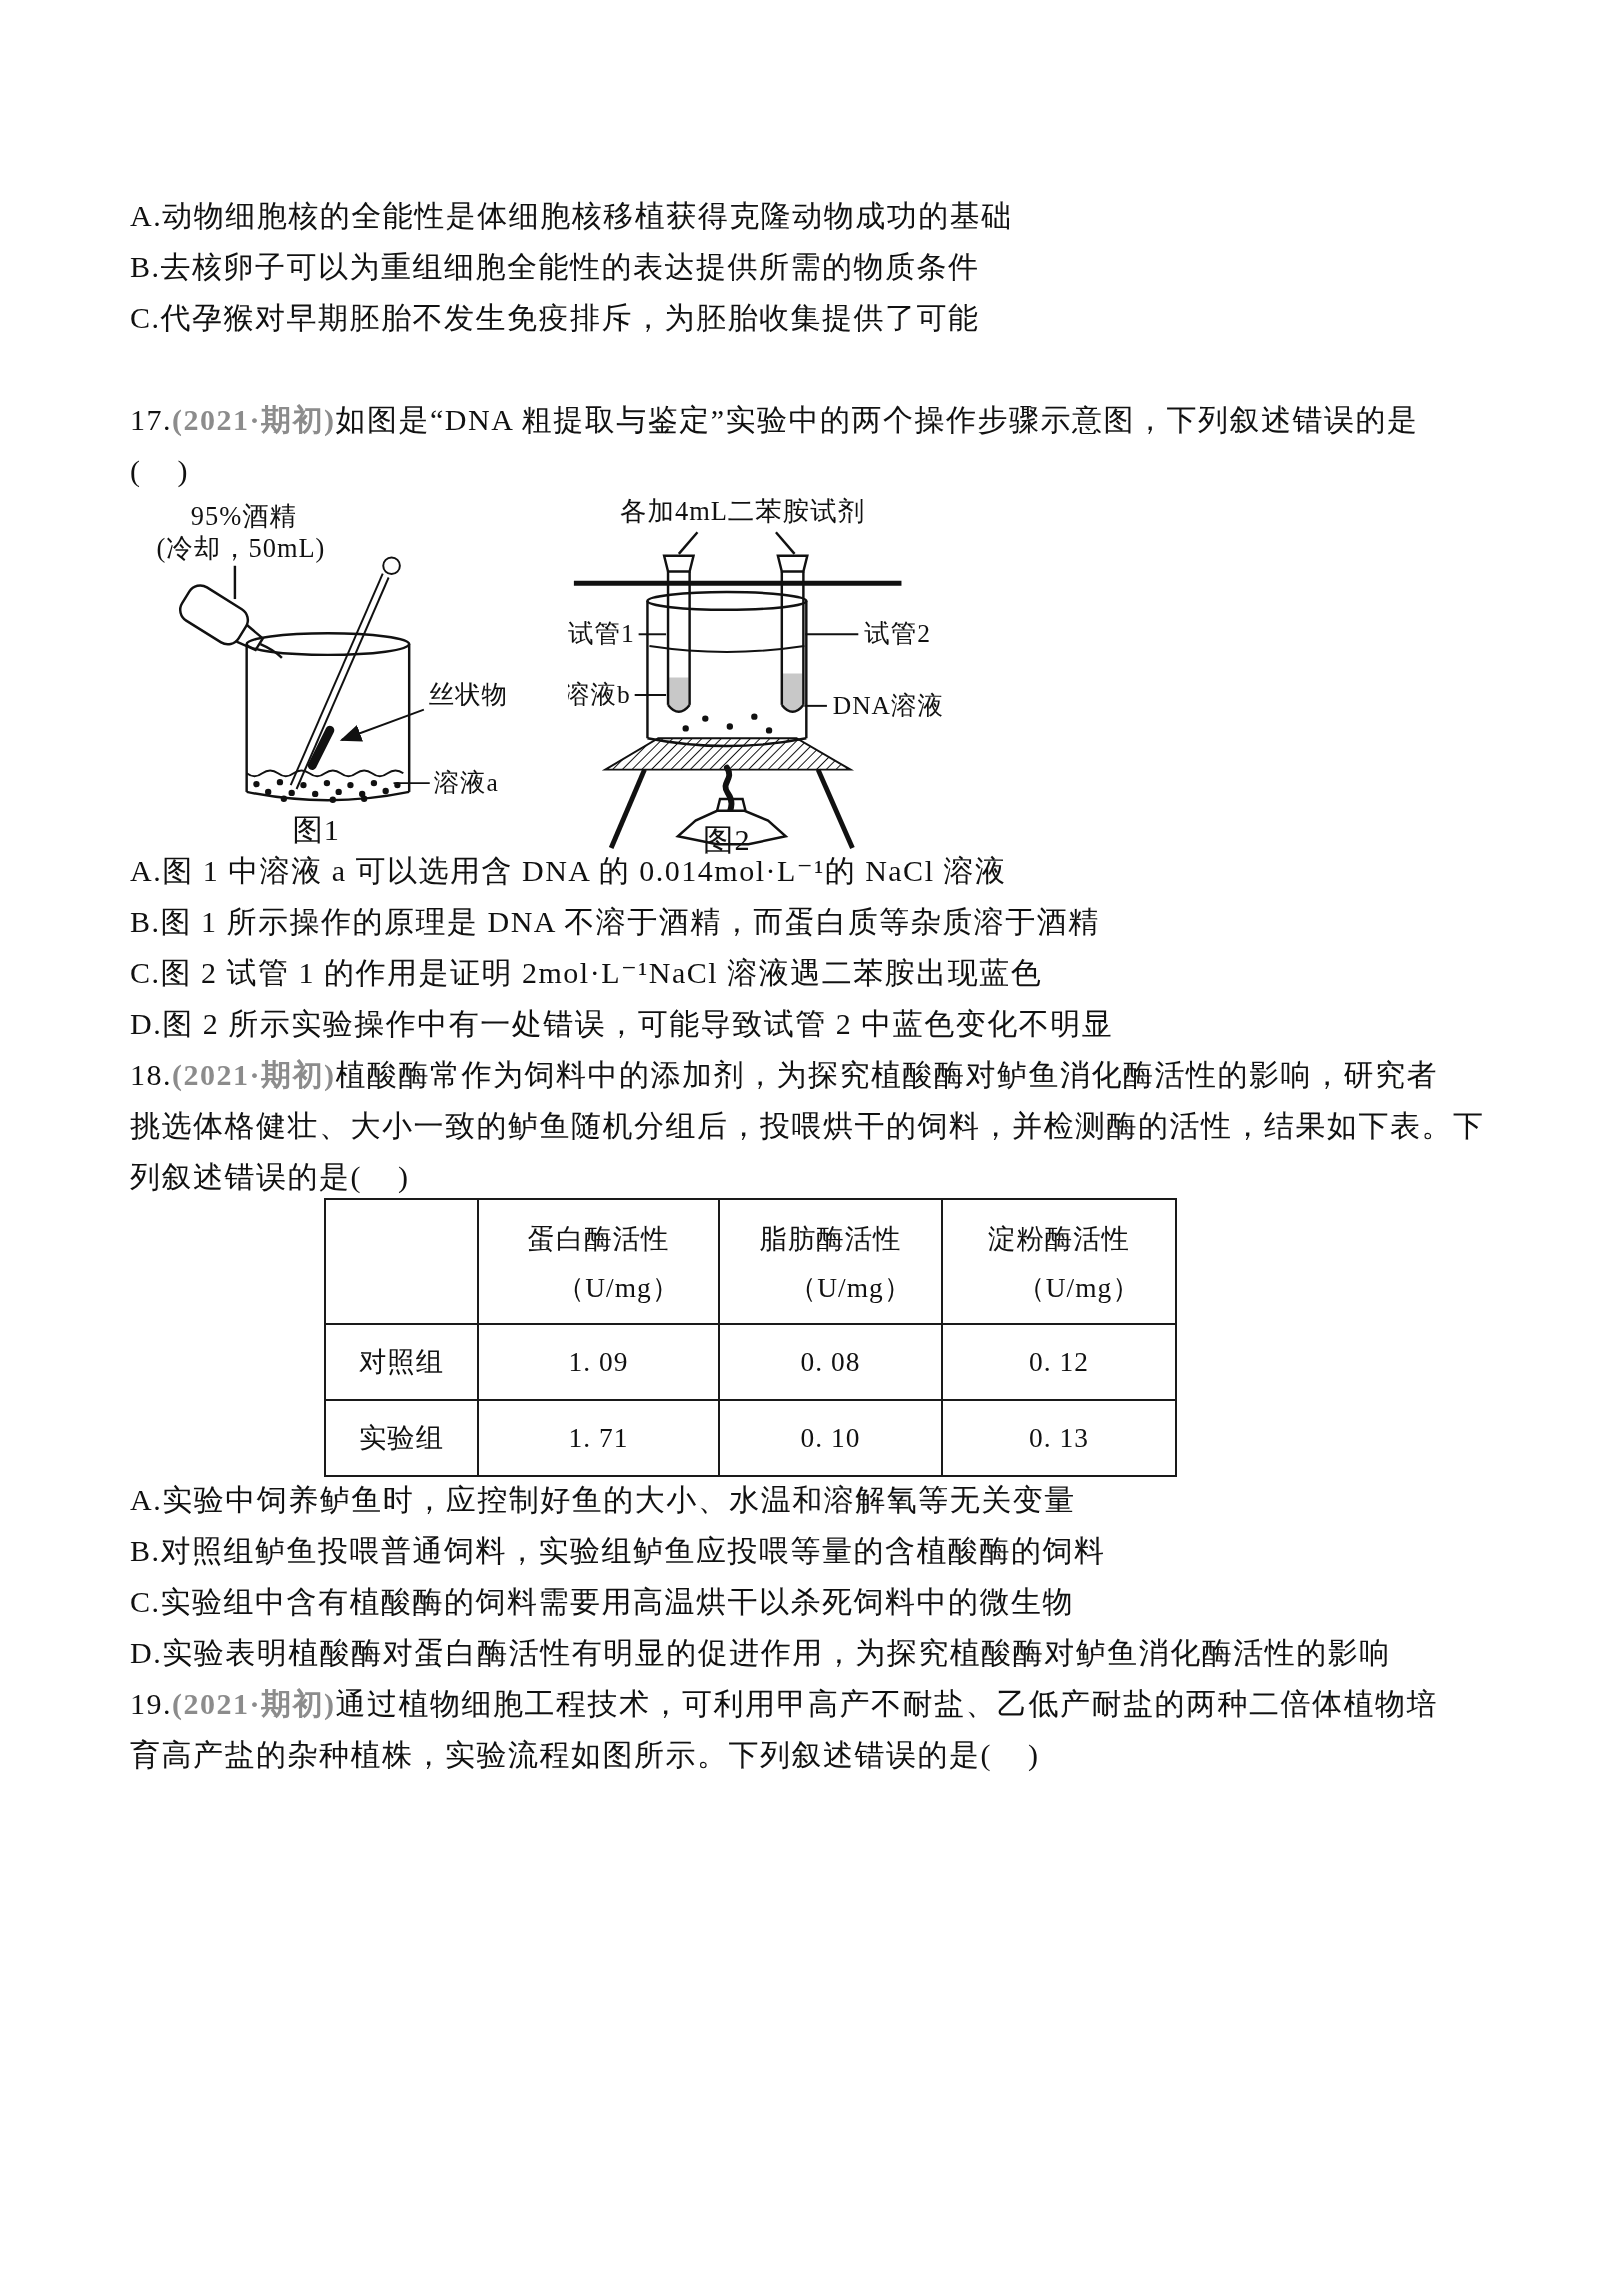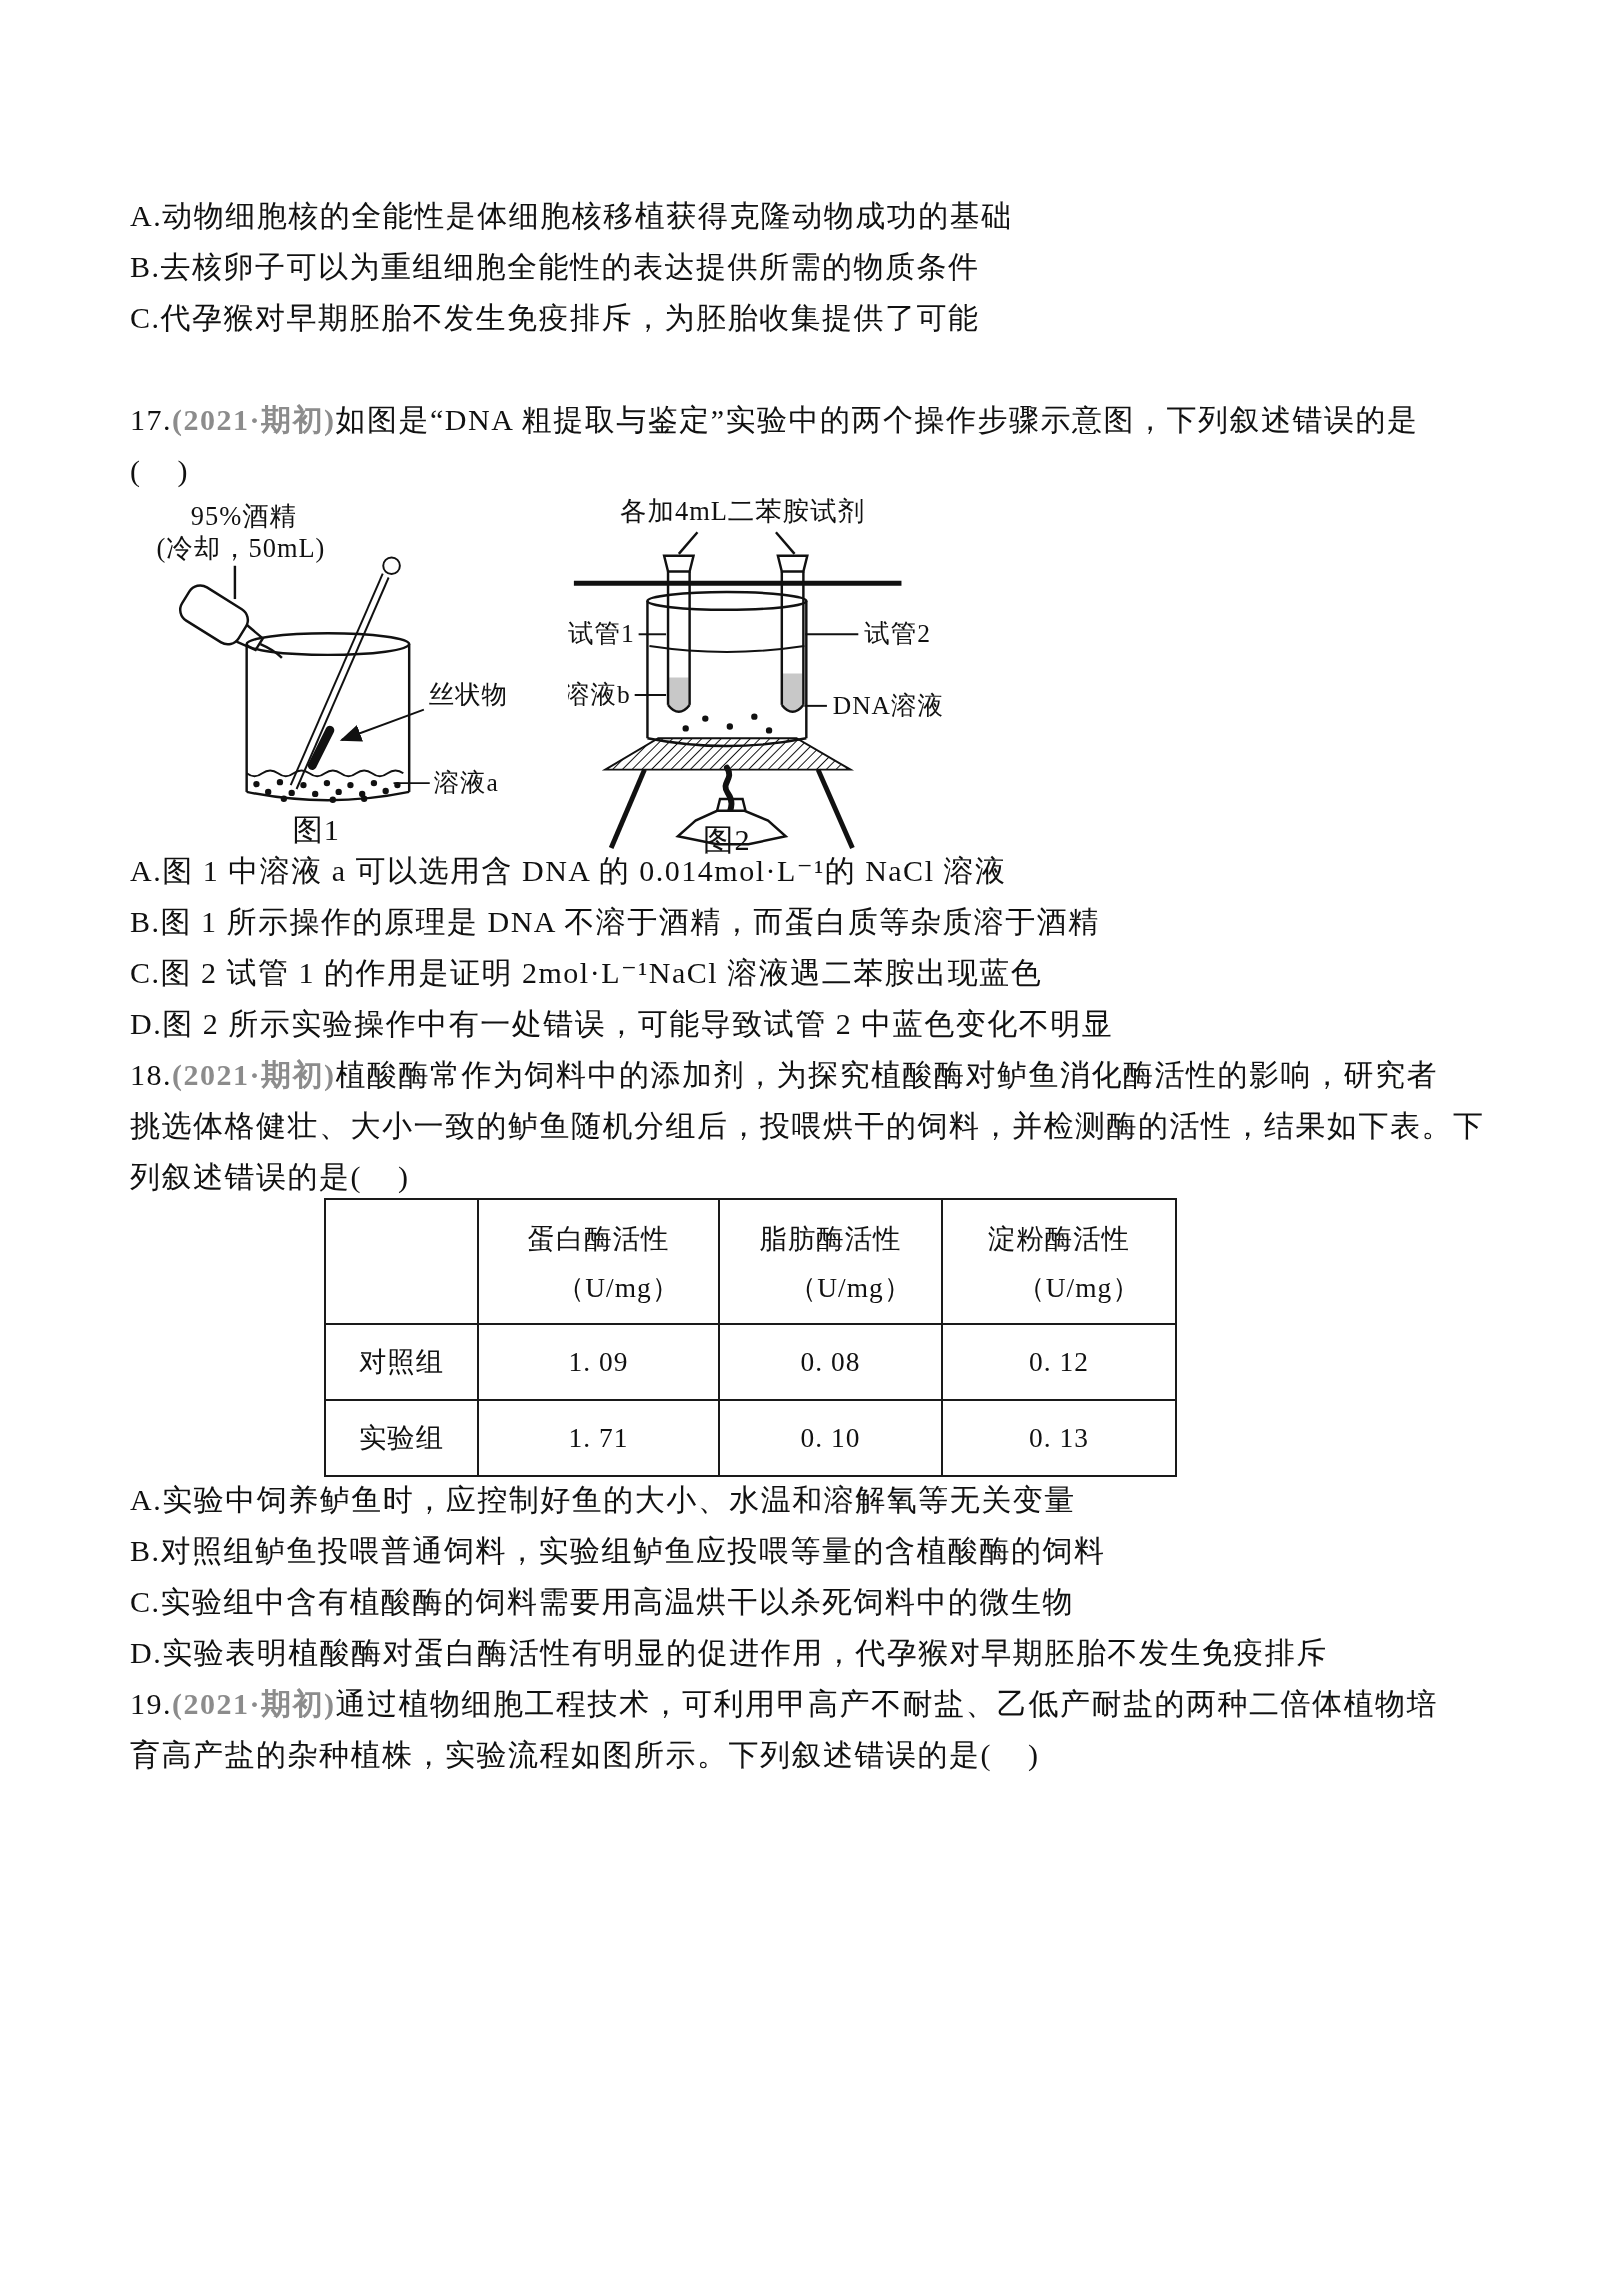--- a/index.html
+++ b/index.html
@@ -213,19 +213,19 @@
       <td>1. 71</td>
       <td>0. 10</td>
       <td>0. 13</td>
     </tr>
   </tbody>
     </table>
 
   <div class="line" style="top:1480px">A.实验中饲养鲈鱼时，应控制好鱼的大小、水温和溶解氧等无关变量</div>
   <div class="line" style="top:1531px">B.对照组鲈鱼投喂普通饲料，实验组鲈鱼应投喂等量的含植酸酶的饲料</div>
   <div class="line" style="top:1582px">C.实验组中含有植酸酶的饲料需要用高温烘干以杀死饲料中的微生物</div>
-  <div class="line" style="top:1633px">D.实验表明植酸酶对蛋白酶活性有明显的促进作用，代孕猴对早期胚胎不发生免疫排斥</div>
+  <div class="line" style="top:1633px">D.实验表明植酸酶对蛋白酶活性有明显的促进作用，为探究植酸酶对鲈鱼消化酶活性的影响</div>
 
   <div class="line" style="top:1684px"><span>19.</span><span class="tag">(2021·期初)</span><span>通过植物细胞工程技术，可利用甲高产不耐盐、乙低产耐盐的两种二倍体植物培</span></div>
   <div class="line" style="top:1735px">育高产盐的杂种植株，实验流程如图所示。下列叙述错误的是(    )</div>
 
 </div>
 
 
 </body></html>

